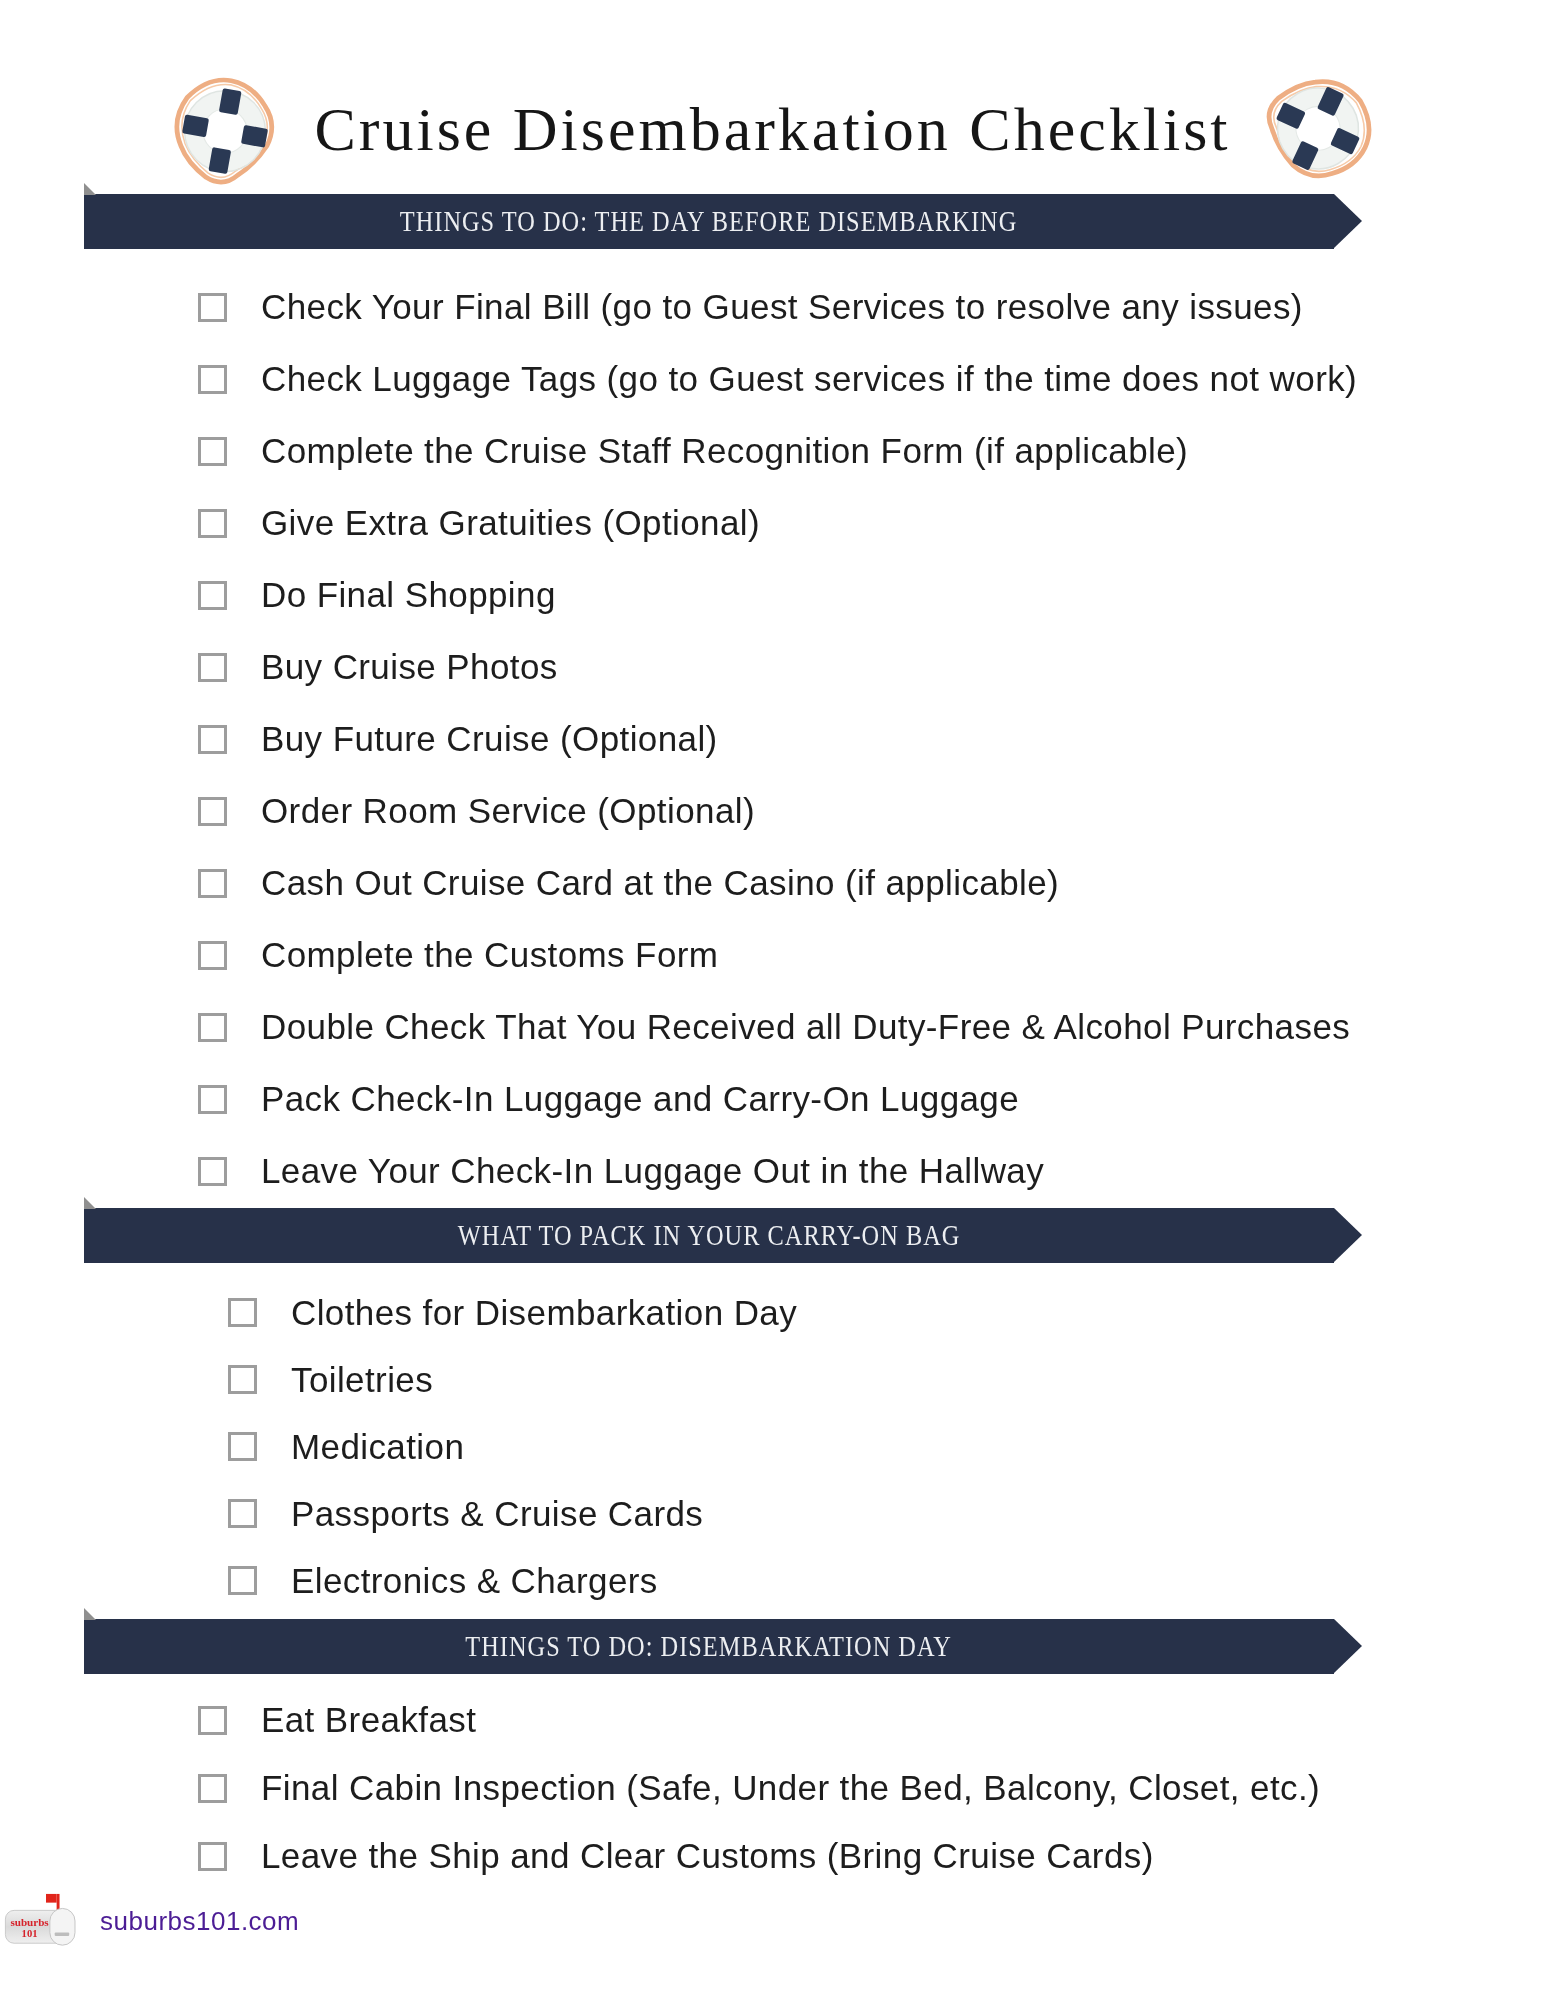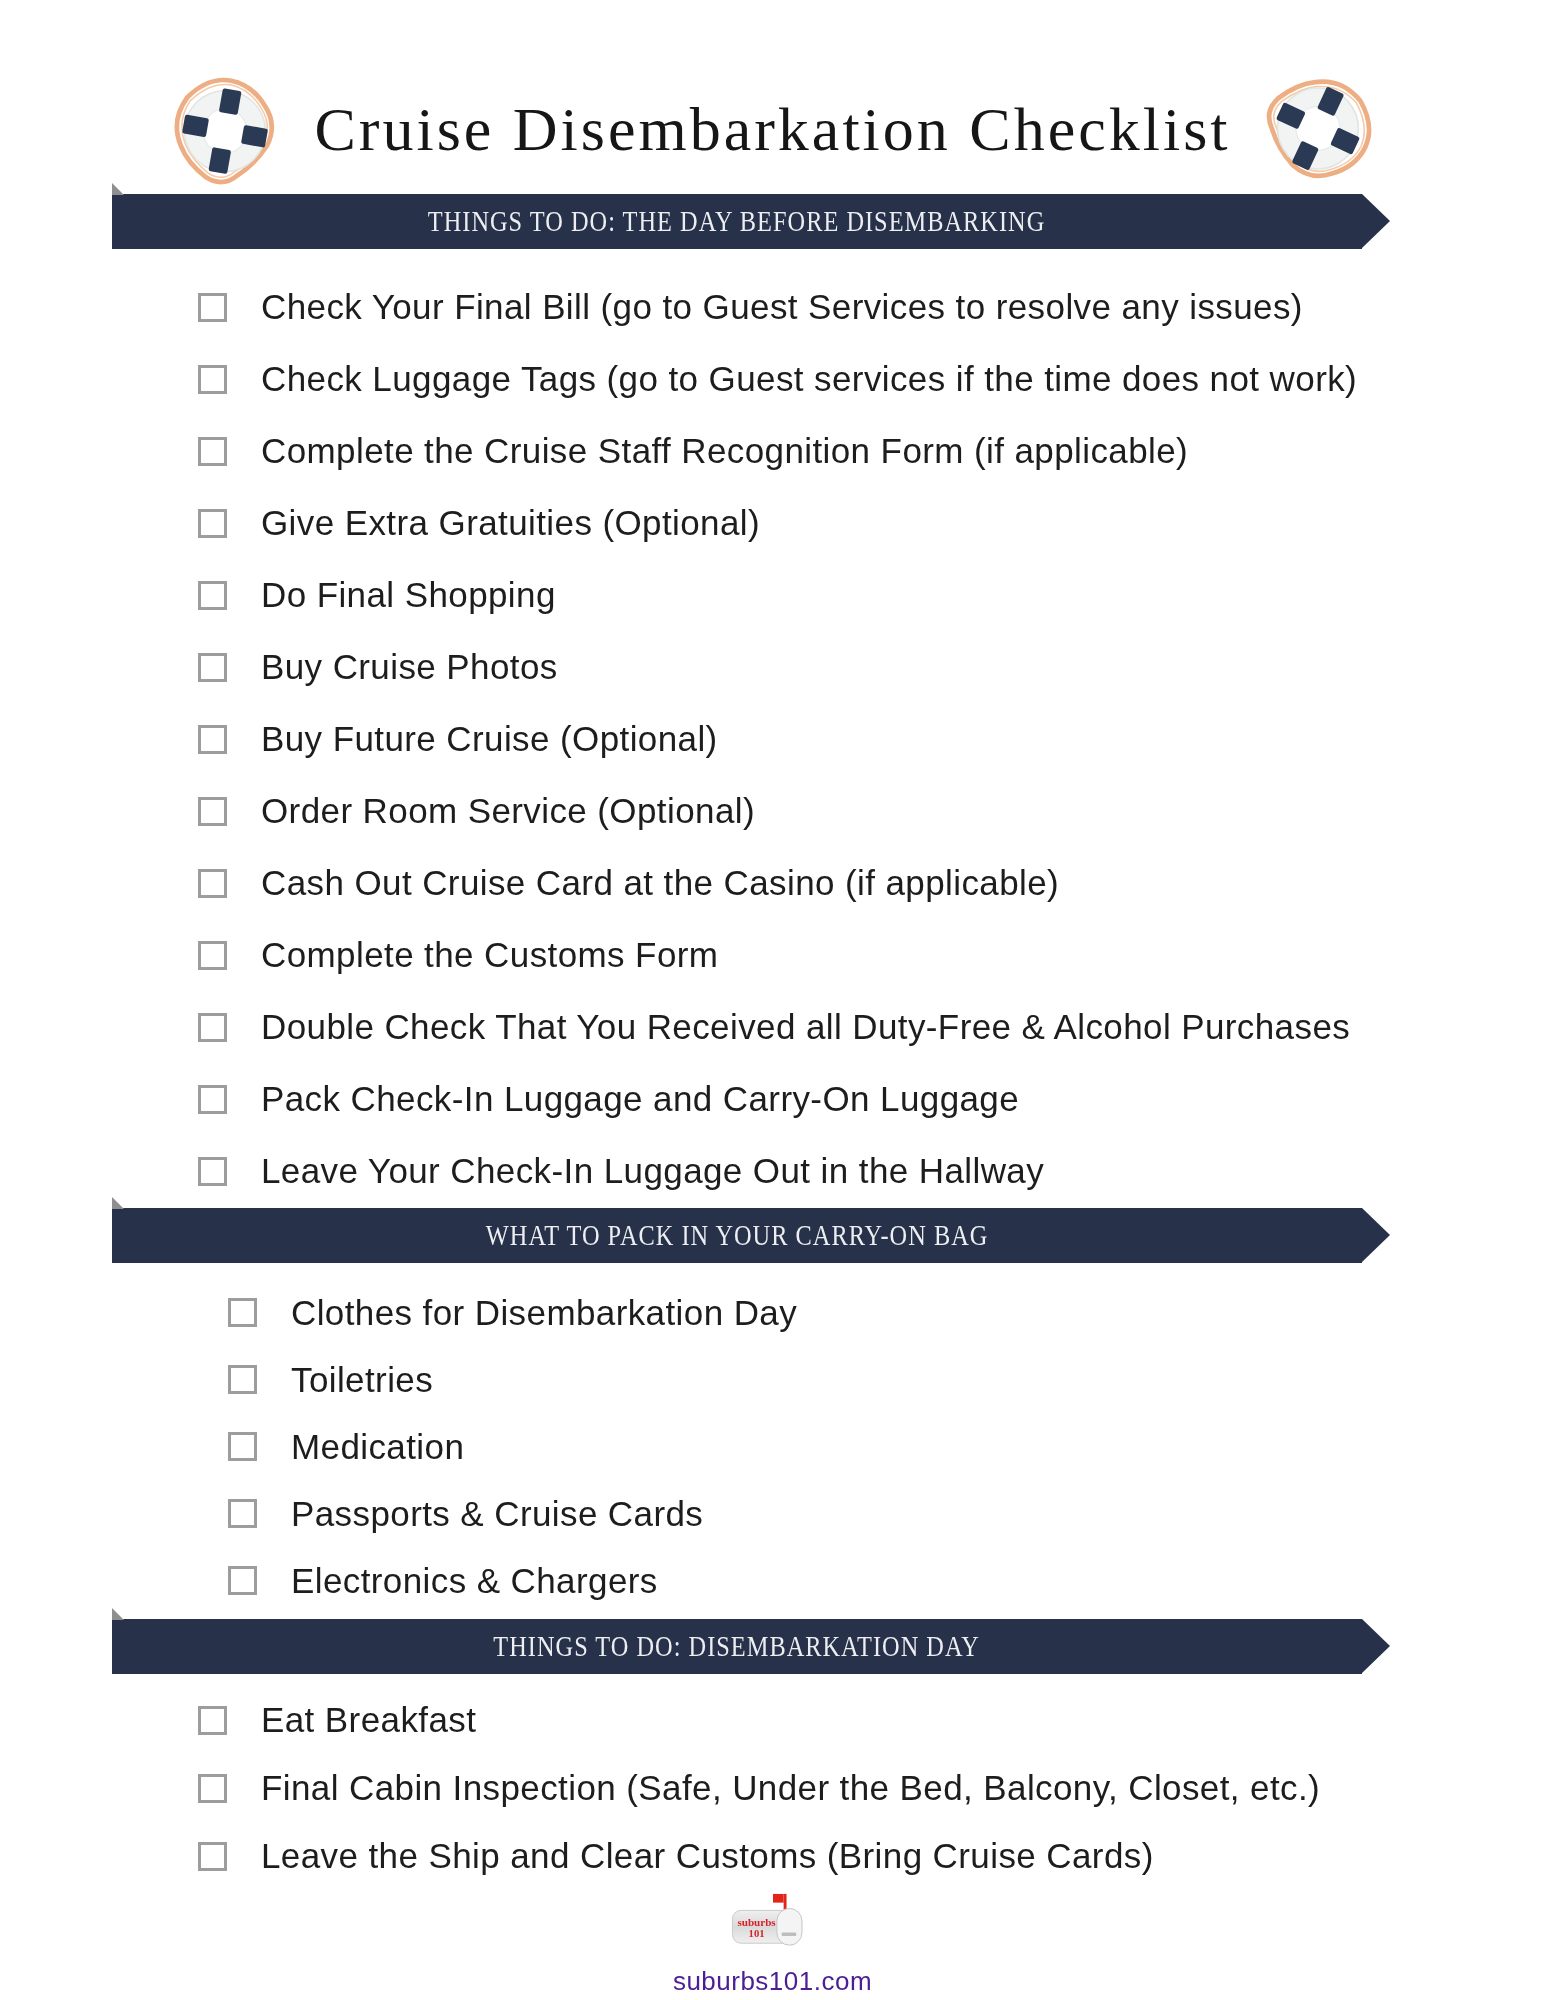--- a/index.html
+++ b/index.html
@@ -30,21 +30,21 @@
     color:#161616;
     white-space:nowrap;
   }
   .lifering{width:126px;height:126px;flex:none;}
   .lifering.right svg{transform:rotate(105deg);}
 
   
   .section{position:relative;}
   .banner{
     position:relative;
-    margin-left:112px;
+    margin-left:84px;
     width:1250px;
     height:55px;
     background:#273149;
     display:flex;
     align-items:center;
     justify-content:center;
   }
   .banner::after{ 
     content:"";
     position:absolute;
@@ -108,23 +108,23 @@
     font-weight:300;
     letter-spacing:0.4px;
     color:#1d1d1d;
     white-space:nowrap;
   }
 
   
   .footer{
     margin-top:2px;
     display:flex;
-    flex-direction:column;
+    flex-direction:row;
     align-items:center;
-    gap:16px;
+    gap:8px;
   }
   .logo{width:92px;height:58px;}
   .site{
     font-size:26px;
     letter-spacing:0.5px;
     color:#4c1d95;
   }
 </style>
 </head>
 <body>

